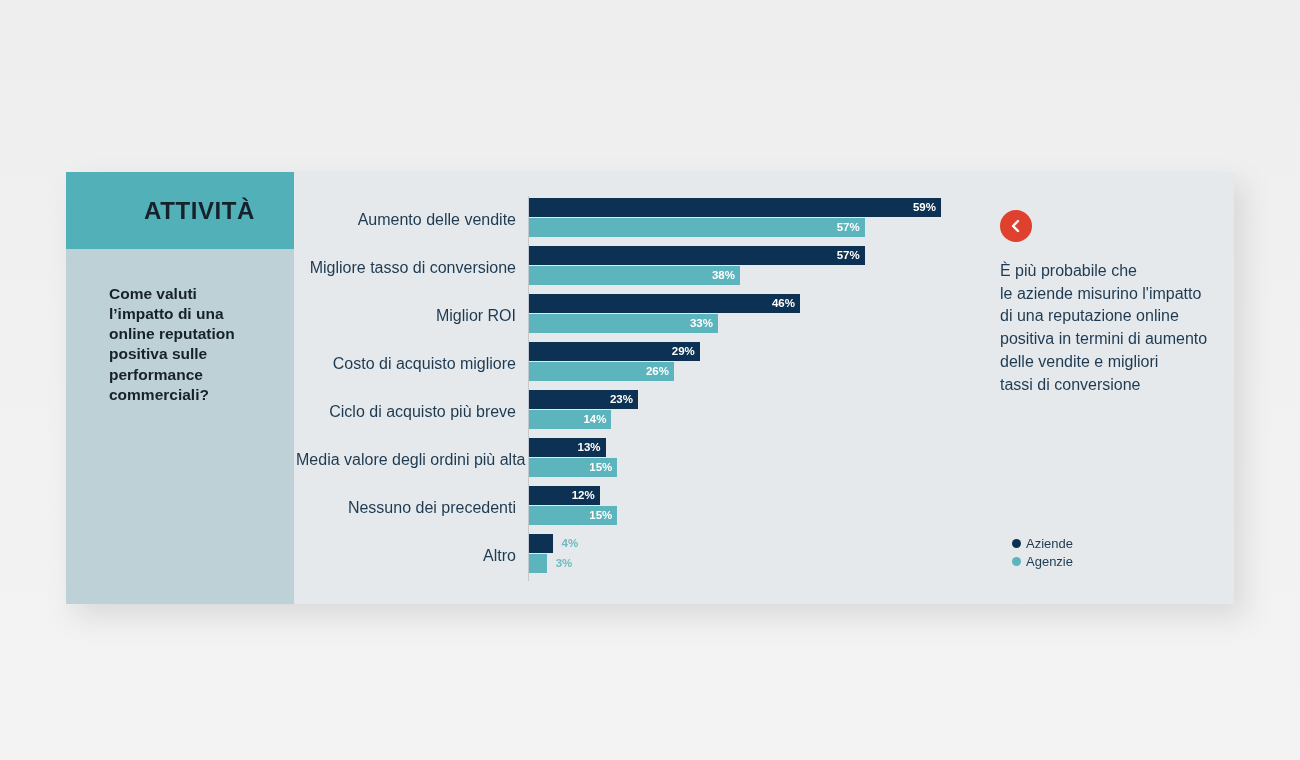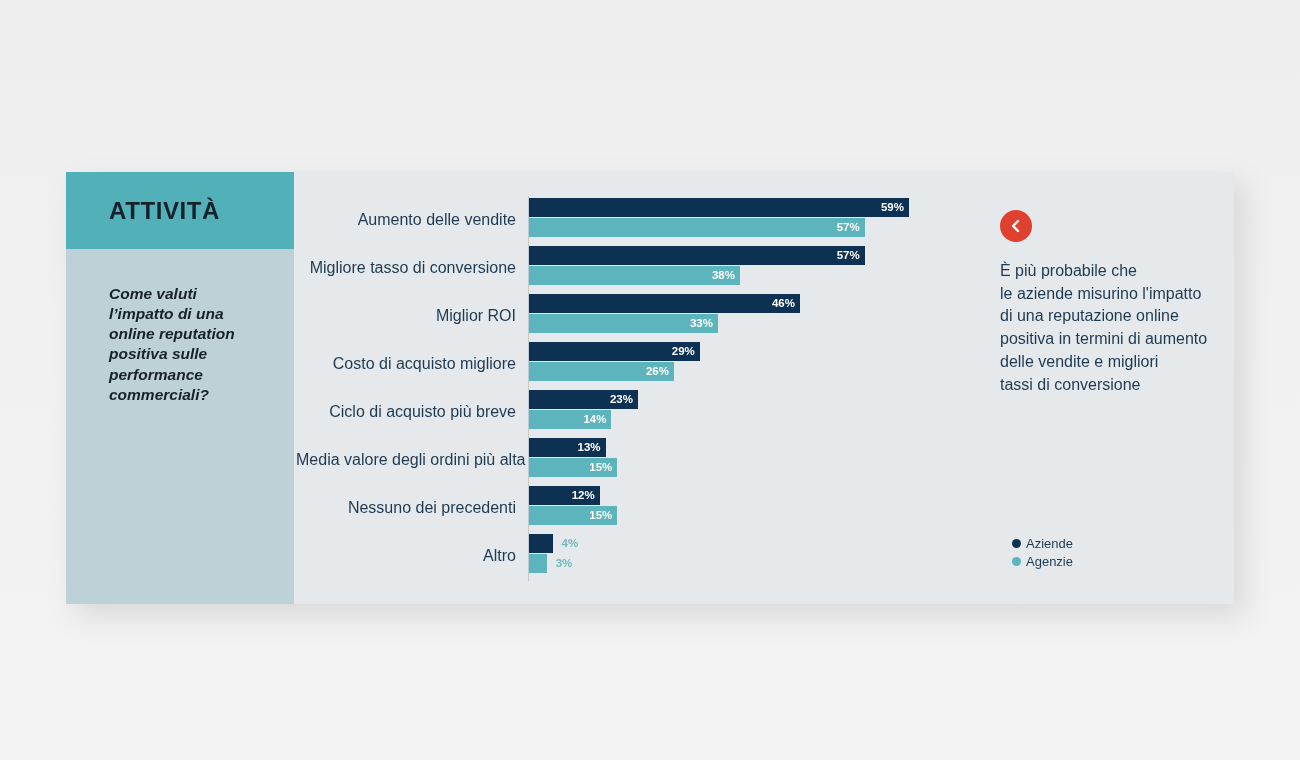--- a/index.html
+++ b/index.html
@@ -49,26 +49,26 @@
     display: flex;
     align-items: center;
     padding-left: 43px;
     box-sizing: border-box;
   }
   .sidebar-title {
     color: #17212b;
     font-size: 24px;
     font-weight: bold;
     letter-spacing: 0.6px;
+    margin-left: 35px;
   }
   .sidebar-body {
     flex: 1 1 auto;
     padding: 35px 20px 0 43px;
     box-sizing: border-box;
-    font-style: italic;
   }
   .sidebar-question {
     color: #17212b;
     font-size: 15.5px;
     font-weight: bold;
     line-height: 1.30;
     white-space: pre-line;
   }
 
   
@@ -227,21 +227,21 @@
     </div>
 
     <div class="chart-area">
 
       <div class="plot">
         <div class="axis-line"></div>
         <div class="rows" id="rows">
             <div class="row">
               <div class="row-label">Aumento delle vendite</div>
               <div class="bars">
-                <div class="bar dark" style="width: 380px;">
+                <div class="bar dark" style="width: 412px;">
                   <span class="bar-value">59%</span>
                 </div>
                 <div class="bar light" style="width: 335.73px;">
                   <span class="bar-value">57%</span>
                 </div>
               </div>
             </div>
             <div class="row">
               <div class="row-label">Migliore tasso di conversione</div>
               <div class="bars">

